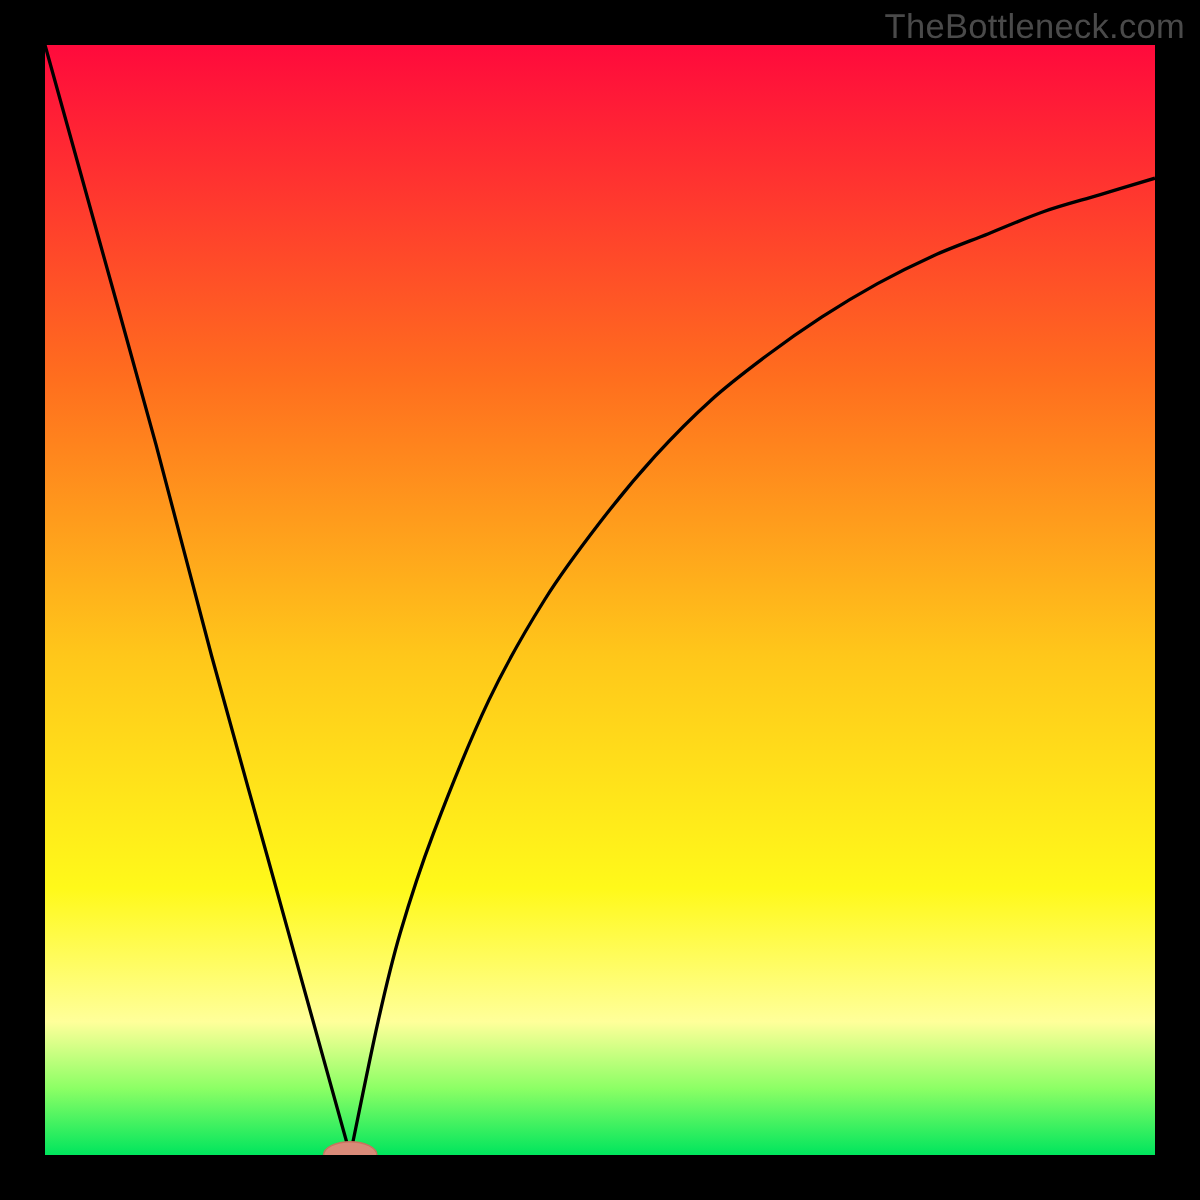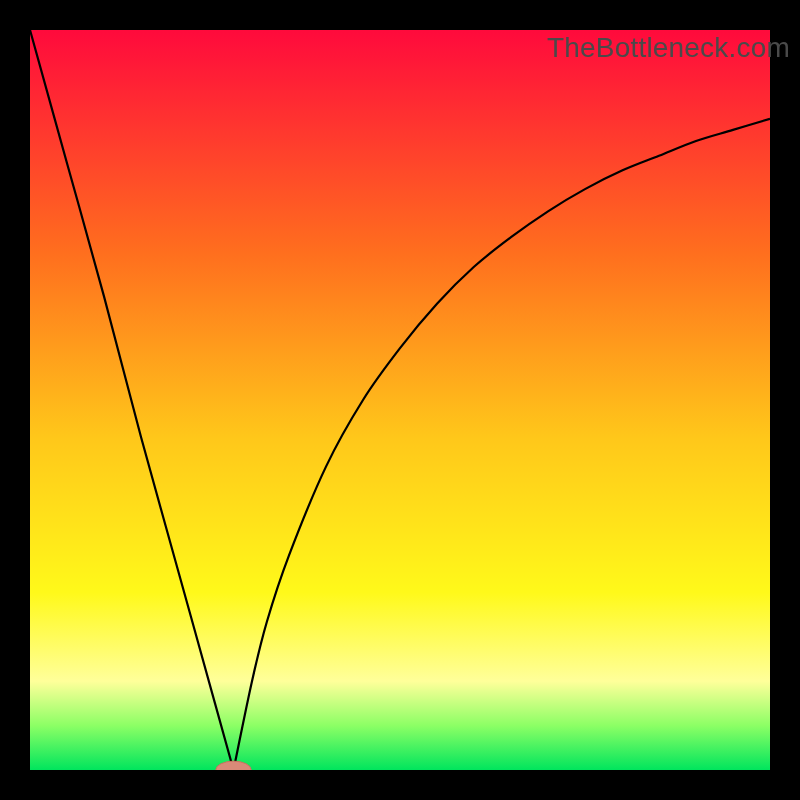--- a/index.html
+++ b/index.html
@@ -23,25 +23,24 @@
     top: 30px;
     width: 740px;
     height: 740px;
     overflow: hidden;
   }
   .watermark {
     position: absolute;
     top: 4px;
     right: 10px;
     color: #4a4a4a;
-    font-size: 28px;
+    font-size: 23px;
     font-weight: 500;
     letter-spacing: 0.2px;
     z-index: 10;
-    margin-top: 28px;
   }
   svg { display: block; }
 </style>
 </head>
 <body>
 
 <div class="outer">
   <div class="watermark">TheBottleneck.com</div>
 
   <div class="plot">

